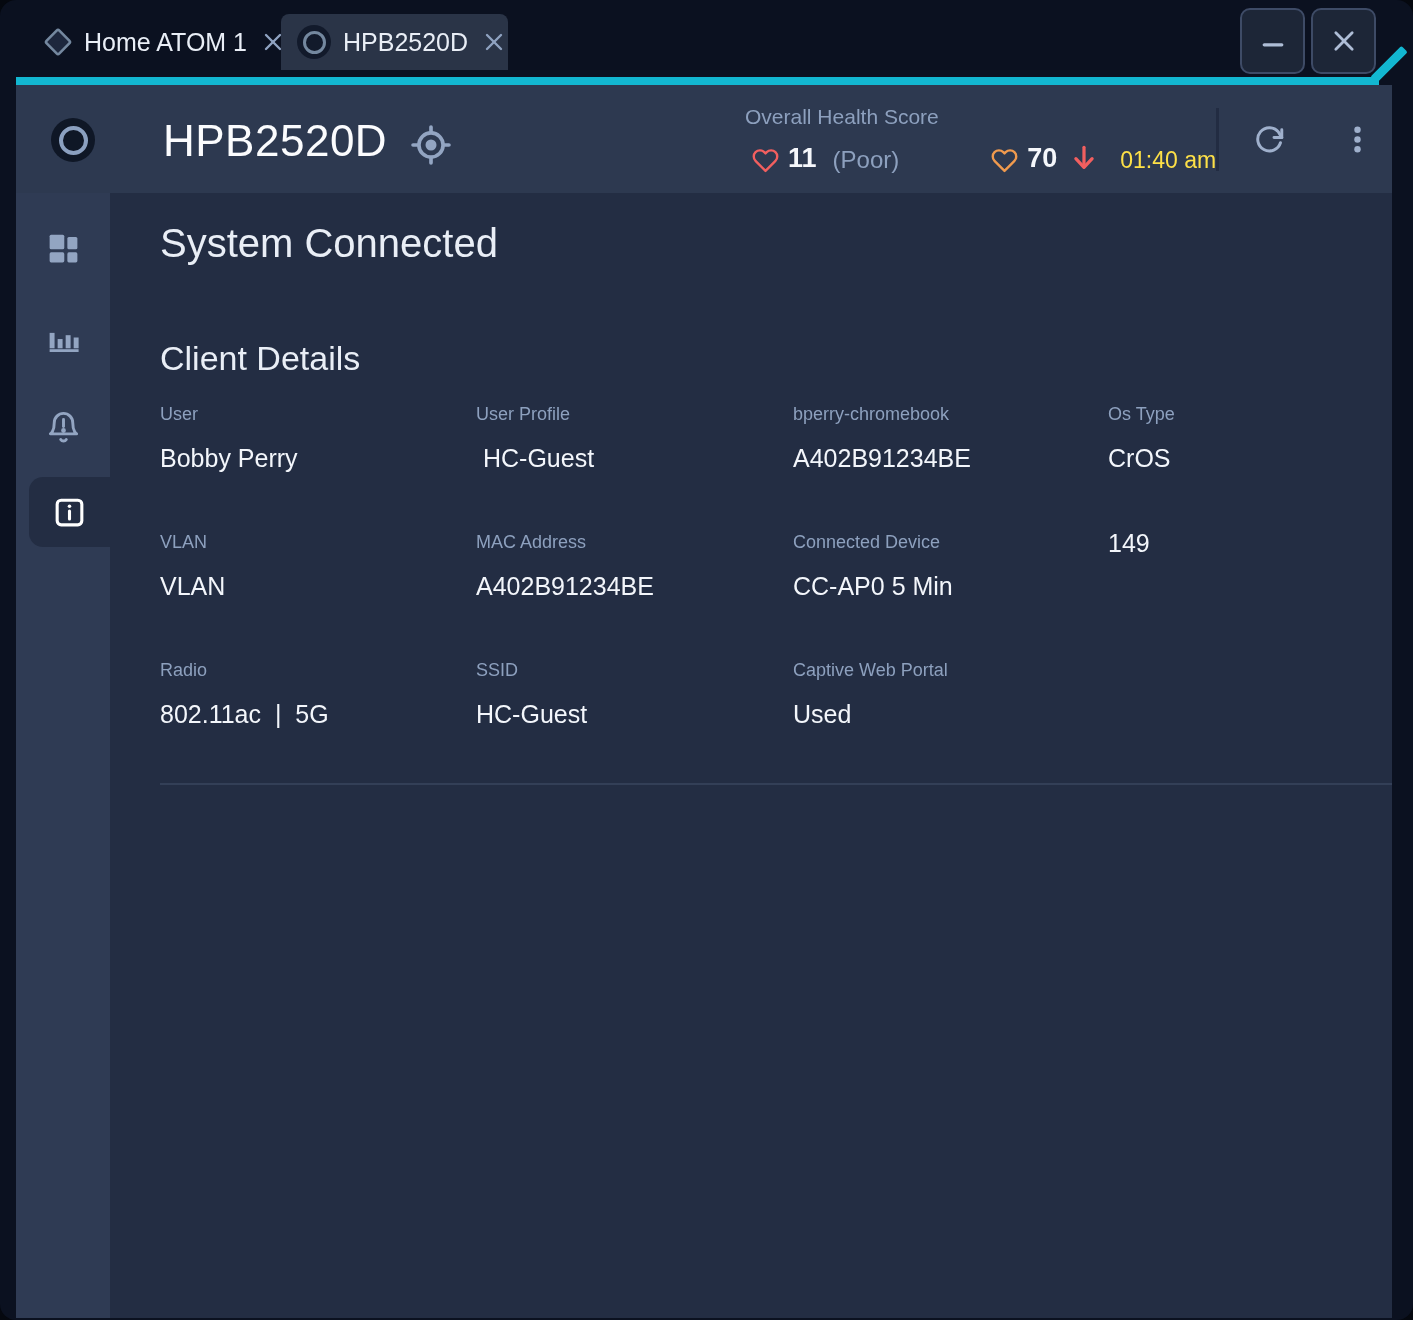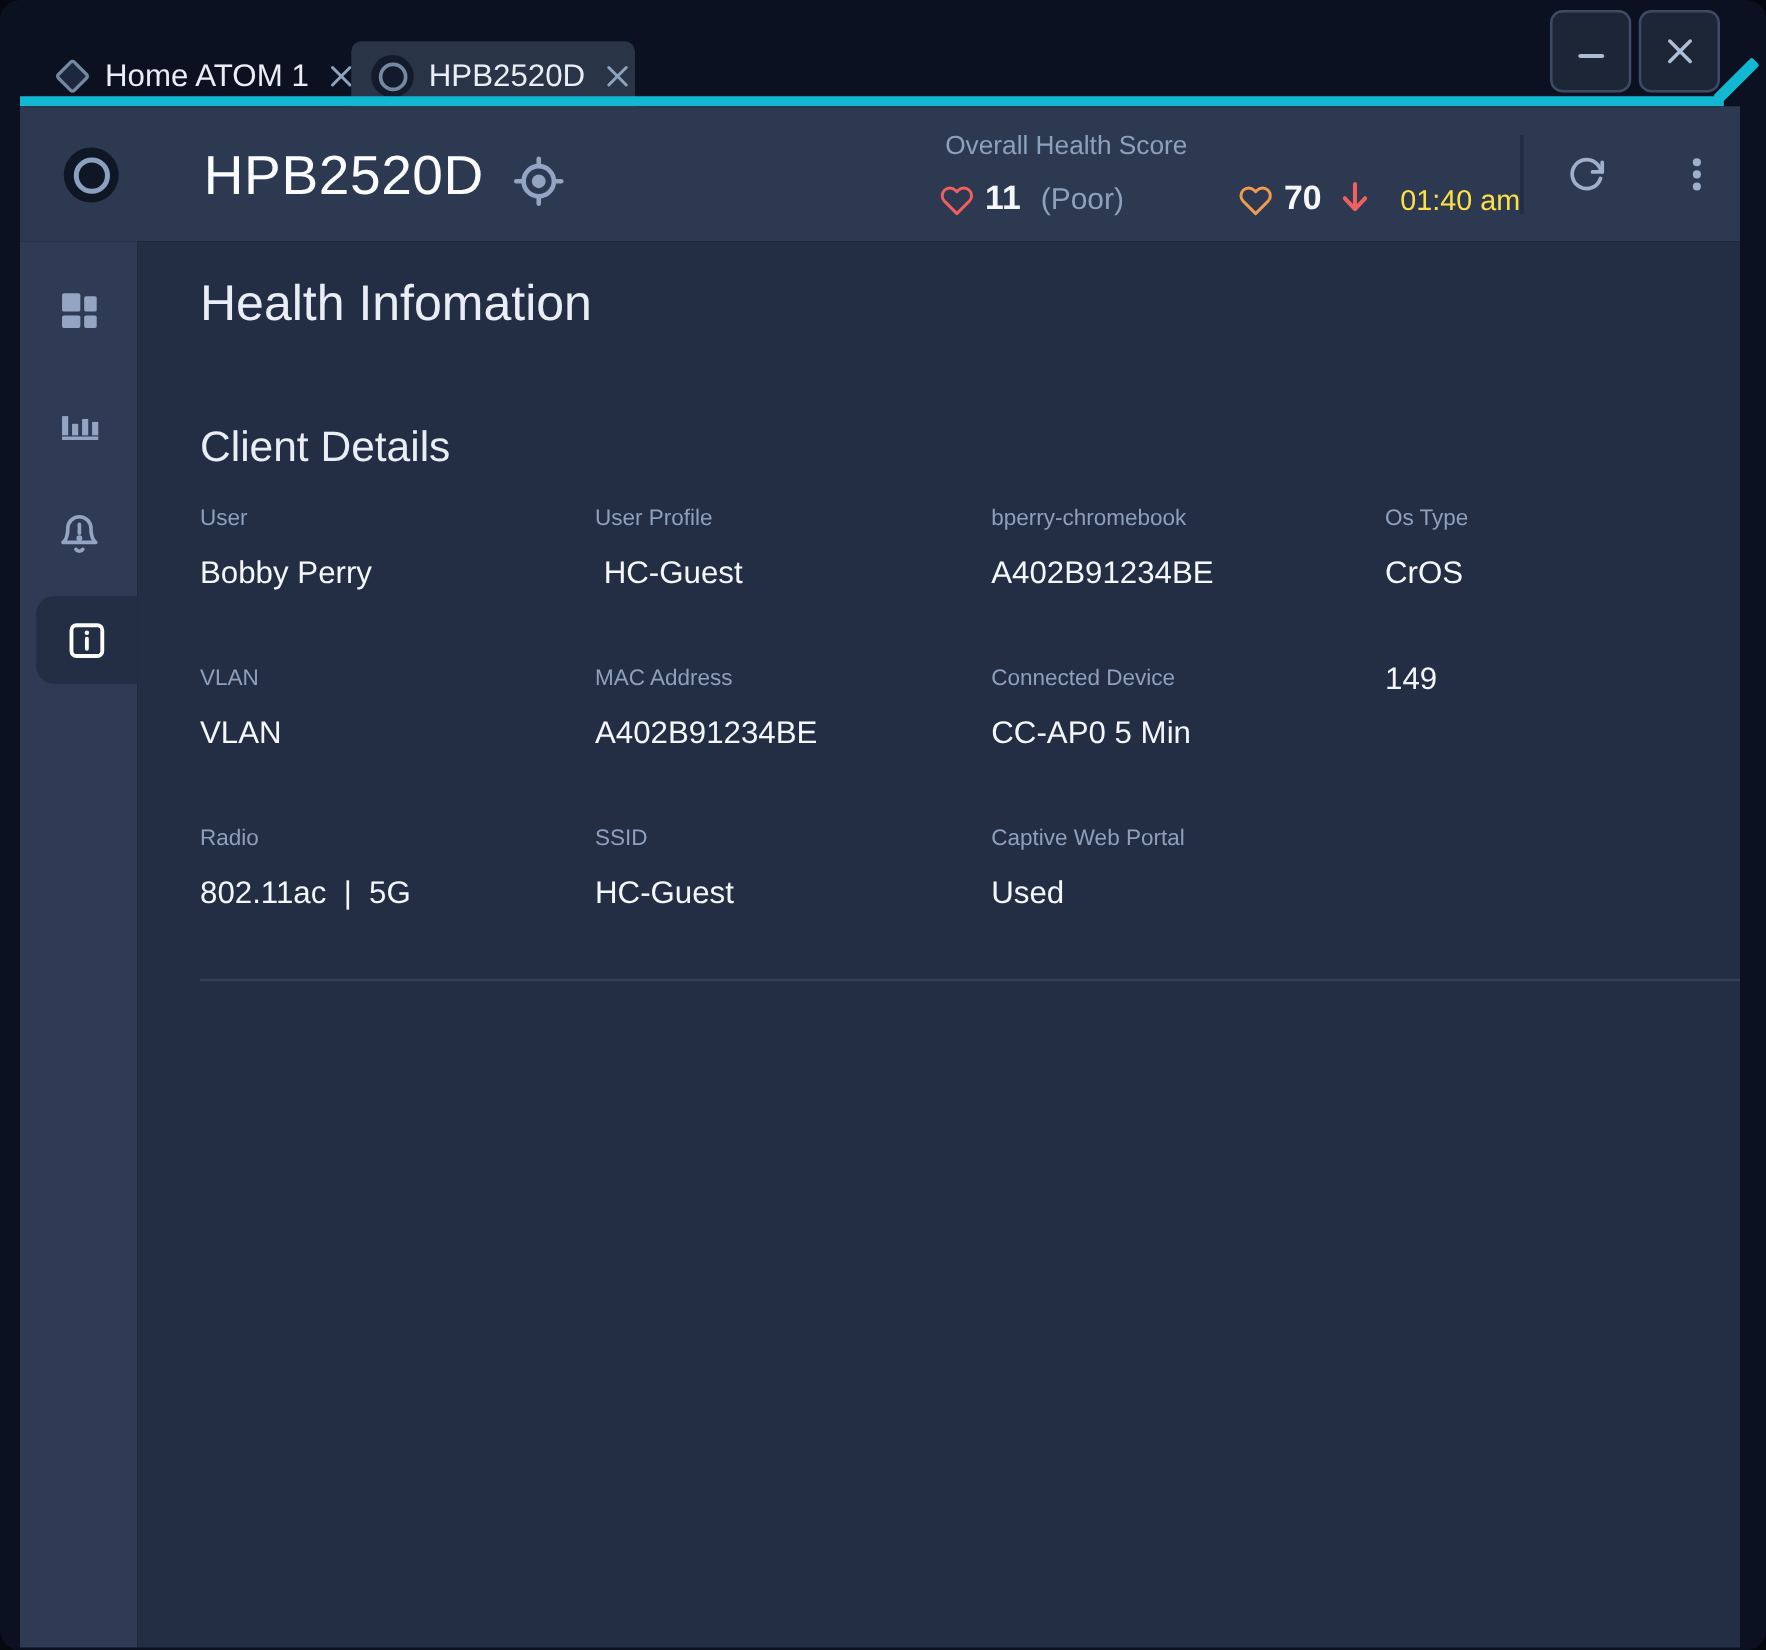--- a/index.html
+++ b/index.html
@@ -4,21 +4,21 @@
 <style>
   html,body{margin:0;padding:0;background:#05080f;}
   .stage{
     position:relative;width:1413px;height:1320px;overflow:hidden;
     background:#0b1120;border-radius:16px;
     font-family:"Liberation Sans","DejaVu Sans",sans-serif;
     -webkit-user-select:none;
   }
   
   .tabbar{position:absolute;left:0;top:0;width:100%;height:77px;}
-  .tab{position:absolute;top:33px;height:56px;display:flex;align-items:center;}
+  .tab{position:absolute;top:14px;height:56px;display:flex;align-items:center;}
   .tab-home{left:40px;width:232px;}
   .tab-active{left:281px;width:227px;background:#2a3447;border-radius:8px 8px 0 0;}
   .tab-label{font-size:25px;color:#e9eef6;white-space:nowrap;}
   .tab-close{width:24px;height:24px;margin-left:14px;flex:0 0 auto;cursor:pointer;}
   .diamond-wrap{width:36px;height:36px;margin-right:8px;flex:0 0 auto;}
   .tab-circle{width:34px;height:34px;border-radius:50%;background:#121a2b;margin:0 12px 0 16px;
     display:flex;align-items:center;justify-content:center;flex:0 0 auto;}
   .tab-circle .ring{width:17px;height:17px;border-radius:50%;border:3.5px solid #74889f;}
   
   .winbtn{position:absolute;top:8px;width:61px;height:62px;border:2px solid #3e4b66;
@@ -30,21 +30,21 @@
   .accent-slash{position:absolute;left:1367px;top:60px;width:44px;height:9px;background:#12b7d1;
     transform:rotate(-45deg);border-radius:2px;}
   
   .header{position:absolute;left:16px;top:85px;width:1376px;height:108px;background:#2d3950;}
   .logo{position:absolute;left:35px;top:33px;width:44px;height:44px;border-radius:50%;background:#0f1726;
     display:flex;align-items:center;justify-content:center;}
   .logo .ring{width:21px;height:21px;border-radius:50%;border:4.5px solid #8ba0c0;}
   .device-title{position:absolute;left:147px;top:30px;font-size:44px;line-height:52px;color:#fbfcfe;
     letter-spacing:.5px;white-space:nowrap;}
   .locate{position:absolute;left:393px;top:38px;width:44px;height:44px;cursor:pointer;}
-  .health-label{position:absolute;left:729px;top:20px;width:216px;text-align:center;
+  .health-label{position:absolute;left:729px;top:20px;width:216px;
     font-size:21px;color:#8da0be;white-space:nowrap;}
   .health-row{position:absolute;left:736px;top:55px;height:34px;display:flex;align-items:flex-end;}
   .health-row .heart{width:27px;height:27px;flex:0 0 auto;}
   .score{font-size:27px;font-weight:bold;color:#f5f7fb;margin-left:9px;}
   .qualifier{font-size:24px;color:#8da0be;margin-left:16px;}
   .heart2{margin-left:92px;}
   .trend-arrow{width:26px;height:30px;margin-left:14px;flex:0 0 auto;}
   .timestamp{font-size:23px;color:#fde047;margin-left:23px;white-space:nowrap;}
   .hdr-divider{position:absolute;left:1200px;top:23px;width:3px;height:63px;background:#222c42;}
   .hdr-icon{position:absolute;top:39px;width:31px;height:31px;cursor:pointer;}
@@ -209,21 +209,21 @@
     <div class="side-item active" style="top:284px;">
       <svg viewBox="0 0 24 24" fill="none" stroke="#ffffff" stroke-width="2" stroke-linecap="round">
         <rect x="4" y="4" width="16" height="16" rx="2.6"></rect>
         <line x1="12" y1="11" x2="12" y2="16.2"></line>
           <circle cx="12" cy="7.9" r="1.15" fill="#ffffff" stroke="none"></circle>
         </svg>
     </div>
   </div>
 
   <div class="main">
-    <h1 class="page-title">Health Infomation</h1>
+    <h1 class="page-title">System Connected</h1>
     <h2 class="section-title">Client Details</h2>
 
     <div class="fields-grid">
   <div class="field-cell">
     <span class="field-label">User</span>
     <span class="field-value">Bobby Perry</span>
   </div>
 
   <div class="field-cell">
     <span class="field-label">User Profile</span>

